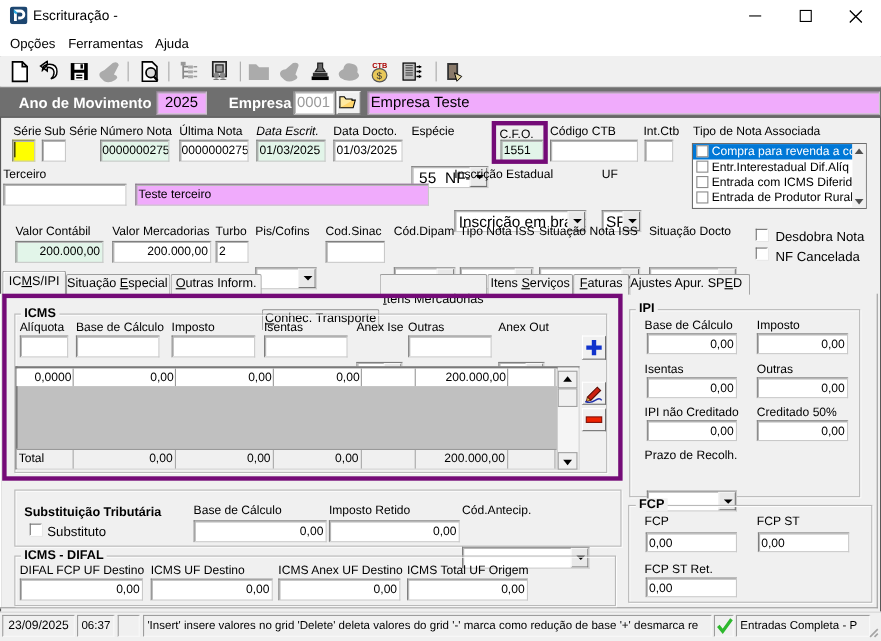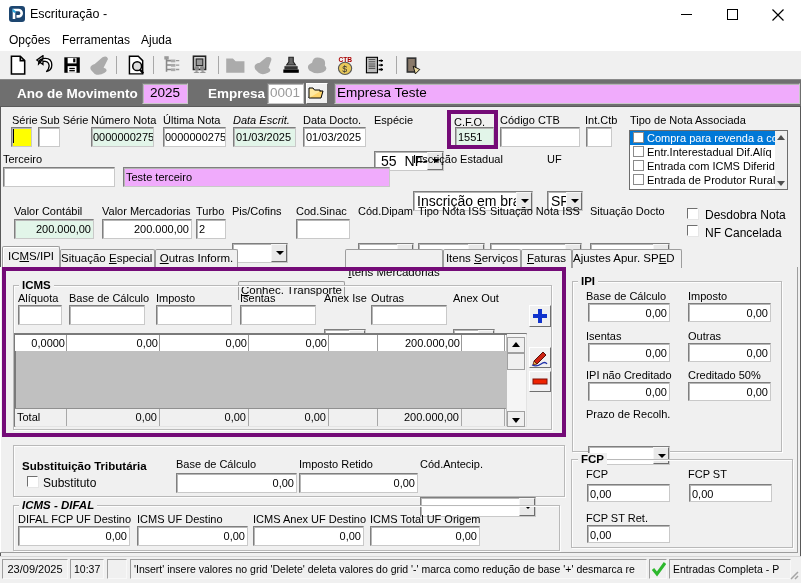--- a/index.html
+++ b/index.html
@@ -326,21 +326,21 @@
 <div class="lb" style="left:420px;top:458px;">Cód.Antecip.</div>
 <div class="cb" style="left:27px;top:476px;"></div>
 <div class="lb" style="left:43px;top:477px;font-size:12px;">Substituto</div>
 <div class="fld rt" style="left:176px;top:473px;width:121px;height:20px;">0,00</div>
 <div class="fld rt" style="left:299px;top:473px;width:119px;height:20px;">0,00</div>
 <div class="dd" style="left:420px;top:473px;width:116px;height:20px;">
     <div class="ddb"></div>
   </div>
 
 <div class="gb" style="left:13px;top:505px;width:547px;height:46px;"></div>
-<div class="gbl" style="left:19px;top:499px;font-style:italic;">ICMS - DIFAL</div>
+<div class="gbl" style="left:19px;top:499px;">ICMS - DIFAL</div>
 <div class="lb" style="left:18px;top:513px;">DIFAL FCP UF Destino</div>
 <div class="lb" style="left:137px;top:513px;">ICMS UF Destino</div>
 <div class="lb" style="left:253px;top:513px;">ICMS Anex UF Destino</div>
 <div class="lb" style="left:370px;top:513px;">ICMS Total UF Origem</div>
 <div class="fld rt" style="left:18px;top:526px;width:112px;height:20px;">0,00</div>
 <div class="fld rt" style="left:137px;top:526px;width:111px;height:20px;">0,00</div>
 <div class="fld rt" style="left:253px;top:526px;width:111px;height:20px;">0,00</div>
 <div class="fld rt" style="left:370px;top:526px;width:110px;height:20px;">0,00</div>
 
 <div class="gb" style="left:572px;top:281px;width:210px;height:171px;"></div>
@@ -370,21 +370,21 @@
 <div class="fld" style="left:689px;top:484px;width:83px;height:18px;">0,00</div>
 <div class="lb" style="left:586px;top:512px;">FCP ST Ret.</div>
 <div class="fld" style="left:587px;top:525px;width:83px;height:18px;">0,00</div>
 
 <div class="abs" style="left:0;top:556px;width:801px;height:27px;background:#f0f0f0;border-top:1px solid #d5d5d5;"></div>
 <div id="status">
     <div class="abs" style="left:2px;top:559px;width:66px;height:20px;border:1px solid;border-color:#9d9d9d #f8f8f8 #f8f8f8 #9d9d9d;">
       <div style="font-size:11px;line-height:19px;padding:0 3px;text-align:center;white-space:nowrap;overflow:hidden;">23/09/2025</div>
     </div>
     <div class="abs" style="left:70px;top:559px;width:34px;height:20px;border:1px solid;border-color:#9d9d9d #f8f8f8 #f8f8f8 #9d9d9d;">
-      <div style="font-size:10.5px;line-height:19px;padding:0 3px;text-align:center;white-space:nowrap;overflow:hidden;">10:37</div>
+      <div style="font-size:10.5px;line-height:19px;padding:0 3px;text-align:center;white-space:nowrap;overflow:hidden;">06:37</div>
     </div>
     <div class="abs" style="left:107px;top:559px;width:20px;height:20px;border:1px solid;border-color:#9d9d9d #f8f8f8 #f8f8f8 #9d9d9d;">
       <div style="font-size:10.5px;line-height:19px;padding:0 3px;text-align:left;white-space:nowrap;overflow:hidden;"></div>
     </div>
     <div class="abs" style="left:130px;top:559px;width:517px;height:20px;border:1px solid;border-color:#9d9d9d #f8f8f8 #f8f8f8 #9d9d9d;">
       <div style="font-size:10.5px;line-height:19px;padding:0 3px;text-align:left;white-space:nowrap;overflow:hidden;">'Insert' insere valores no grid 'Delete' deleta valores do grid '-' marca como redução de base '+' desmarca re</div>
     </div>
     <div class="abs" style="left:649px;top:559px;width:18px;height:20px;border:1px solid;border-color:#9d9d9d #f8f8f8 #f8f8f8 #9d9d9d;"><svg width="16" height="16" style="margin:1px 0 0 1px;">
         <path d="M2 8 l4 5 8 -11" stroke="#2db82d" stroke-width="3" fill="none"></path>
       </svg></div>

